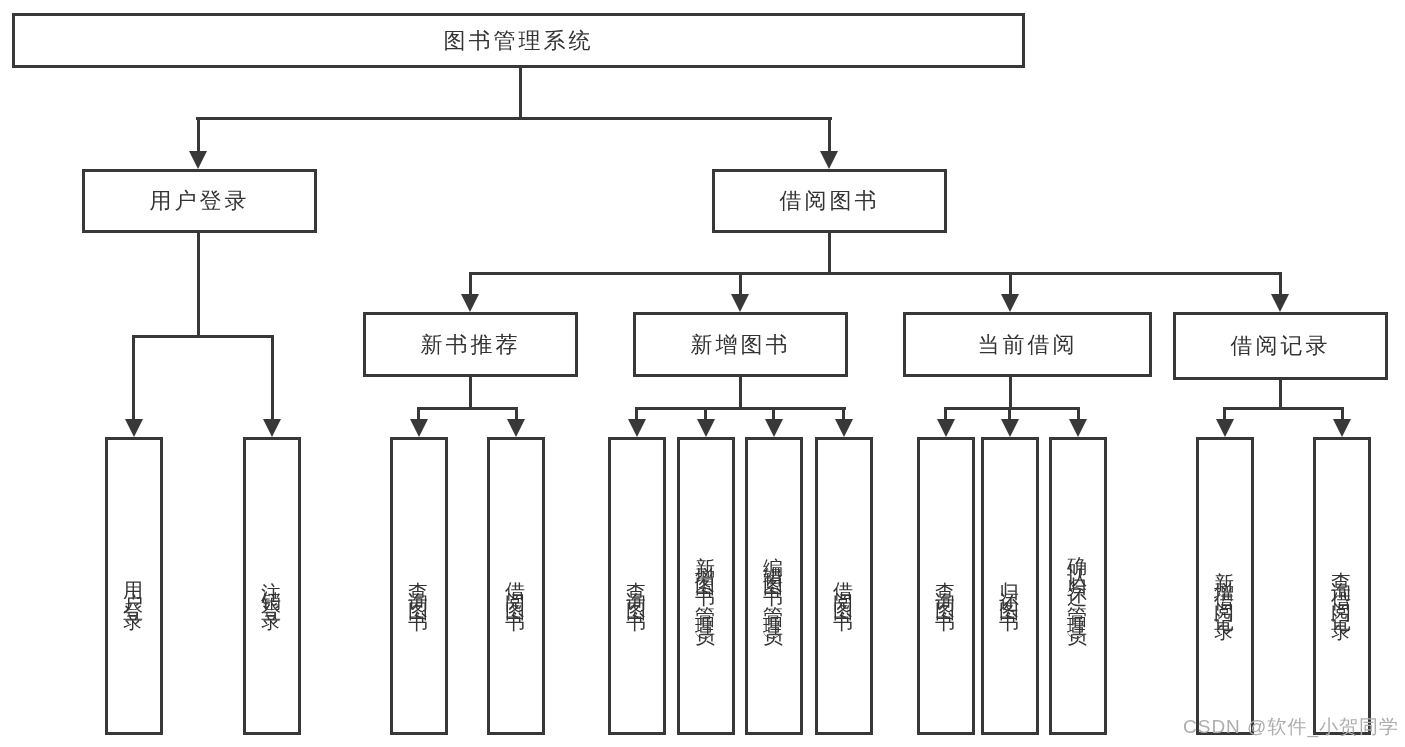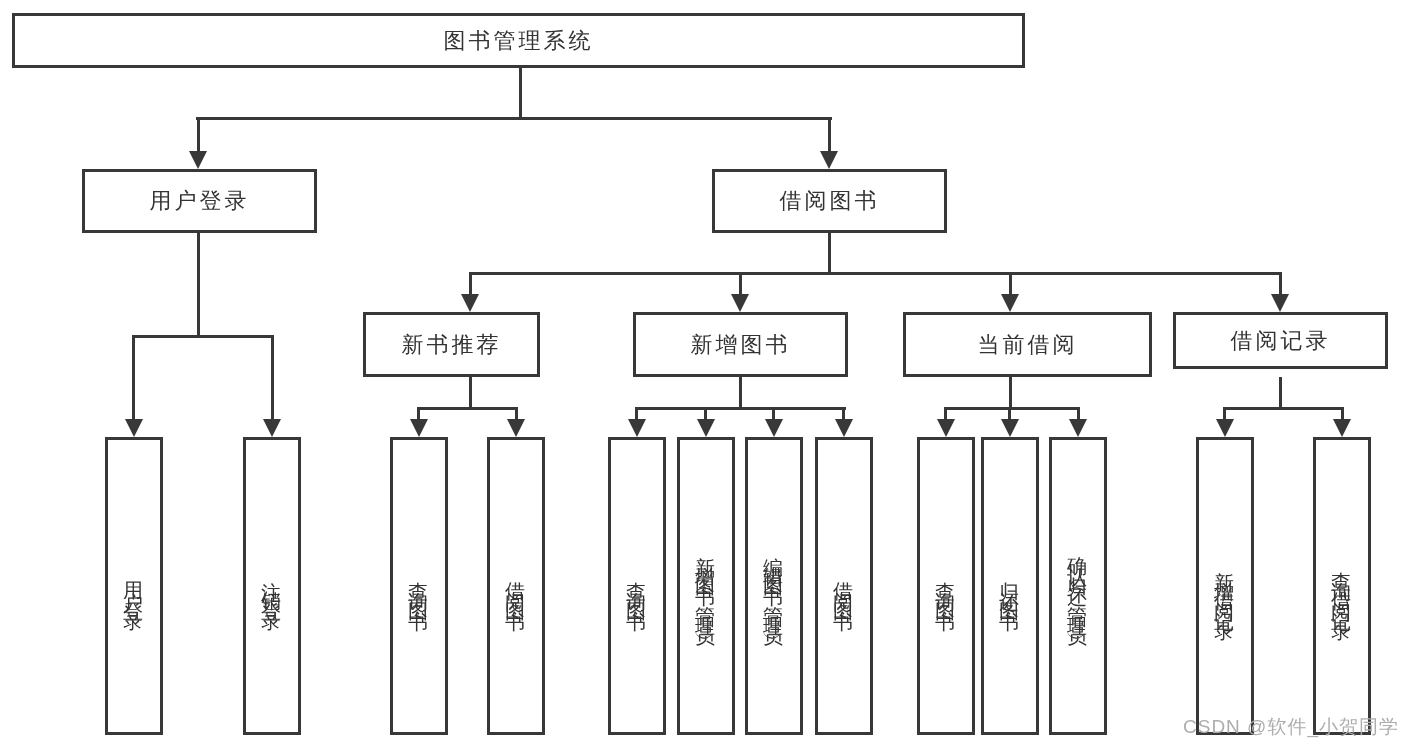--- a/index.html
+++ b/index.html
@@ -96,30 +96,30 @@
   <div class="hline" style="left:469px; top:272px; width:813px;"></div>
   <div class="vline" style="left:469px; top:272px; height:28px;"></div>
   <div class="arrow" style="left:461px; top:294px;"></div>
   <div class="vline" style="left:739px; top:272px; height:28px;"></div>
   <div class="arrow" style="left:731px; top:294px;"></div>
   <div class="vline" style="left:1009px; top:272px; height:28px;"></div>
   <div class="arrow" style="left:1001px; top:294px;"></div>
   <div class="vline" style="left:1279px; top:272px; height:28px;"></div>
   <div class="arrow" style="left:1271px; top:294px;"></div>
 
-  <div class="box" style="left:363px; top:312px; width:177px; height:65px;">
+  <div class="box" style="left:363px; top:312px; width:215px; height:65px;">
     <span>新书推荐</span>
   </div>
   <div class="box" style="left:633px; top:312px; width:215px; height:65px;">
     <span>新增图书</span>
   </div>
   <div class="box" style="left:903px; top:312px; width:249px; height:65px;">
     <span>当前借阅</span>
   </div>
-  <div class="box" style="left:1173px; top:312px; width:215px; height:57px;">
+  <div class="box" style="left:1173px; top:312px; width:215px; height:68px;">
     <span>借阅记录</span>
   </div>
 
   <div class="vline" style="left:469px; top:377px; height:32px;"></div>
   <div class="hline" style="left:417px; top:407px; width:101px;"></div>
   <div class="vline" style="left:417px; top:407px; height:16px;"></div>
   <div class="arrow" style="left:410px; top:419px;"></div>
   <div class="vline" style="left:515px; top:407px; height:16px;"></div>
   <div class="arrow" style="left:507px; top:419px;"></div>
 

